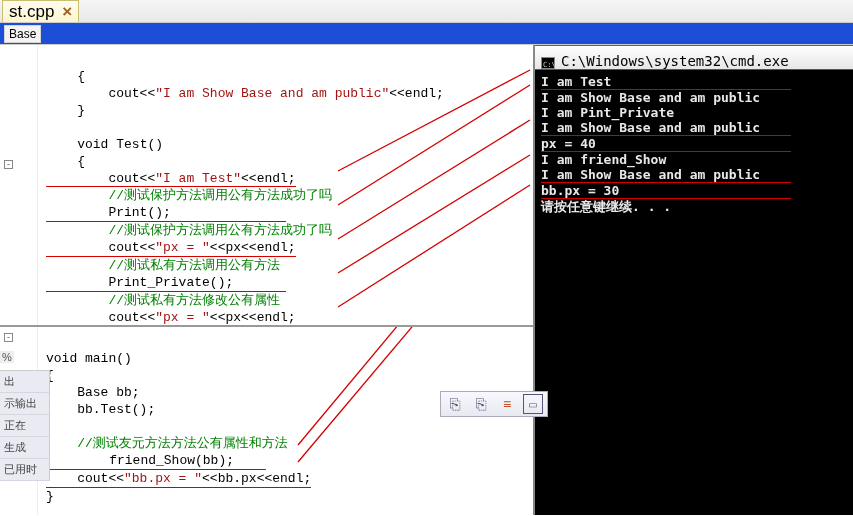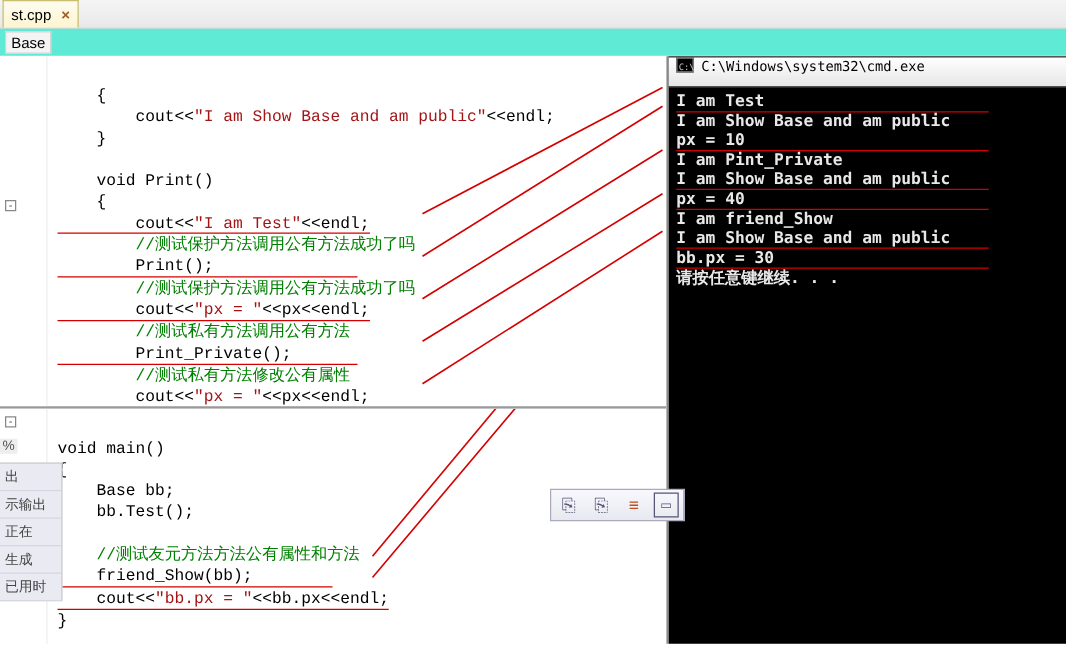--- a/index.html
+++ b/index.html
@@ -1,38 +1,38 @@
 <!DOCTYPE html>
 <html><head>
 <meta charset="utf-8">
 <style>
 * { margin: 0; padding: 0; box-sizing: border-box; }
 body { font-family: "Segoe UI", Tahoma, sans-serif; font-size: 12px; background: #fff; width: 853px; height: 516px; overflow: hidden; }
 .workspace { display: flex; flex-direction: column; height: 100%; position: relative; }
 .top-area { height: 516px; position: relative; }
 .tab-bar { height: 23px; background: linear-gradient(#f5f5f5,#e8e8e8); border-bottom: 1px solid #ccc; display: flex; align-items: flex-end; }
-.tab { height: 22px; padding: 3px 6px; background: linear-gradient(#fefcf0,#fdf5d0); border: 1px solid #c8c070; border-bottom: none; margin-left: 2px; font-size: 12px; display: flex; align-items: center; }
+.tab { height: 22px; padding: 3px 6px; background: linear-gradient(#fefcf0,#fdf5d0); border: 1px solid #c8c070; border-bottom: none; margin-left: 2px; font-size: 17px; display: flex; align-items: center; }
 .tab .close { margin-left: 8px; color: #a06020; font-weight: bold; cursor: pointer; }
-.breadcrumb-bar { height: 22px; border-bottom: 1px solid #ccc; display: flex; align-items: center; padding: 0 4px; background: #5eead4; }
+.breadcrumb-bar { height: 22px; border-bottom: 1px solid #ccc; display: flex; align-items: center; padding: 0 4px; background: #1d4ed8; }
 .breadcrumb-item { padding: 1px 4px; background: #f4f4f4; border: 1px solid #d4d4d4; font-size: 12px; }
 .main-layout { display: flex; height: 470px; }
 .code-col { width: 535px; display: flex; flex-direction: column; border-right: 2px solid #888; background:#fff; }
 .code-pane { position: relative; background: #fff; display: flex; overflow: hidden; }
 .pane-top { flex: 1 1 60%; border-bottom: 2px solid #999; }
 .pane-bottom { flex: 1 1 40%; }
 .gutter { width: 38px; background: #fff; border-right: 1px solid #eee; position: relative; }
 .outline-box { position: absolute; left: 4px; width: 9px; height: 9px; border: 1px solid #888; background:#fff; font-size:9px; line-height:7px; text-align:center; color:#555;}
 .code-body { padding: 6px 0 6px 8px; font-family: Consolas, "Courier New", monospace; font-size: 13px; line-height: 17px; white-space: pre; position: relative; }
 .kw { color: #000000; }
 .str { color: #a31515; }
 .cmt { color: #008000; }
 .red-under { border-bottom: 1.5px solid #d40000; }
 .red-line-svg { position: absolute; left:0; top:0; pointer-events:none; }
 .cmd-col { flex: 1; background: #000; color: #e8e8e8; font-family: "SimSun","NSimSun",Consolas,monospace; font-size: 13px; line-height:15px; position:relative; border-top:1px solid #606060; }
-.cmd-title { height: 24px; background: linear-gradient(#fff,#e6e6e6); color:#000; display:flex; align-items:flex-start; padding:0 6px; border-bottom:1px solid #555; font-size:11px;}
+.cmd-title { height: 24px; background: linear-gradient(#fff,#e6e6e6); color:#000; display:flex; align-items:flex-end; padding:0 6px; border-bottom:1px solid #555; font-size:14px;}
 .cmd-title .cmd-icon { width:14px; height:12px; background:#000; border:1px solid #888; margin-right:6px; position:relative;}
 .cmd-title .cmd-icon::after { content:"C:\\"; color:#ccc; font-size:7px; position:absolute; left:1px; top:0;}
 .cmd-body { padding: 4px 6px; }
 .cmd-line { white-space: pre; font-weight: bold; }
 .cmd-red { border-bottom: 1.5px solid #d40000; display:inline-block; min-width: 250px;}
 .toolbar-float { position:absolute; left:440px; top:391px; height:26px; background:linear-gradient(#f8f8fe,#e8e8f0); border:1px solid #aab; display:flex; align-items:center; padding:0 4px; gap:6px;}
 .tb-btn { width:20px; height:20px; display:flex; align-items:center; justify-content:center; color:#557; font-size:14px;}
 .pct-label { position:absolute; left:0; top:351px; font-size:11px; color:#555; background:#eee; padding:0 2px;}
 .side-labels { position:absolute; left:0; top:370px; width:50px; background:#eaeaf2; font-size:11px; color:#444; border-right:1px solid #ccc; border-top:1px solid #ccc;}
 .side-labels div { padding:3px 4px; border-bottom:1px solid #d6d6e0; }
@@ -55,21 +55,21 @@
     <div class="code-col">
       <div class="code-pane pane-top">
         <div class="gutter">
           <div class="outline-box" style="top:115px">-</div>
         </div>
         <div class="code-body">
 <span>    {</span>
 <span>        cout&lt;&lt;</span><span class="str">"I am Show Base and am public"</span><span>&lt;&lt;endl;</span>
 <span>    }</span>
 <span></span>
-<span>    </span><span class="kw">void</span><span> Print()</span>
+<span>    </span><span class="kw">void</span><span> Test()</span>
 <span>    {</span>
 <span class="red-under"><span>        cout&lt;&lt;</span><span class="str">"I am Test"</span><span>&lt;&lt;endl;</span></span>
 <span class="cmt">        //测试保护方法调用公有方法成功了吗</span>
 <span class="red-under" style="min-width:240px;display:inline-block;">        Print();</span>
 <span class="cmt">        //测试保护方法调用公有方法成功了吗</span>
 <span class="red-under" style="min-width:240px;display:inline-block;"><span>        cout&lt;&lt;</span><span class="str">"px = "</span><span>&lt;&lt;px&lt;&lt;endl;</span></span>
 <span class="cmt">        //测试私有方法调用公有方法</span>
 <span class="red-under" style="min-width:240px;display:inline-block;">        Print_Private();</span>
 <span class="cmt">        //测试私有方法修改公有属性</span>
 <span class="red-under" style="min-width:240px;display:inline-block;"><span>        cout&lt;&lt;</span><span class="str">"px = "</span><span>&lt;&lt;px&lt;&lt;endl;</span></span>
@@ -88,41 +88,40 @@
         <div class="gutter">
            <div class="outline-box" style="top:6px">-</div>
         </div>
         <div class="code-body">
 <span></span><span class="kw">void</span><span> main()</span>
 <span>{</span>
 <span>    Base bb;</span>
 <span>    bb.Test();</span>
 <span></span>
 <span class="cmt">    //测试友元方法方法公有属性和方法</span>
-<span class="red-under" style="min-width:220px;display:inline-block;">    friend_Show(bb);</span>
+<span class="red-under" style="min-width:220px;display:inline-block;text-align:center;">    friend_Show(bb);</span>
 <span class="red-under" style="min-width:220px;display:inline-block;"><span>    cout&lt;&lt;</span><span class="str">"bb.px = "</span><span>&lt;&lt;bb.px&lt;&lt;endl;</span></span>
 <span>}</span>
 <svg class="red-line-svg" width="535" height="180">
   <g stroke="#d40000" stroke-width="1.3" fill="none">
     <line x1="260" y1="118" x2="492" y2="-160"></line>
     <line x1="260" y1="135" x2="492" y2="-140"></line>
   </g>
 </svg>
         </div>
       </div>
     </div>
     <div class="cmd-col">
       <div class="cmd-title">
         <span class="cmd-icon"></span>
         <span>C:\Windows\system32\cmd.exe</span>
       </div>
       <div class="cmd-body">
         <div class="cmd-line"><span class="cmd-red">I am Test</span></div>
         <div class="cmd-line">I am Show Base and am public</div>
-        <div class="cmd-line"><span class="cmd-red">px = 10</span></div>
         <div class="cmd-line">I am Pint_Private</div>
         <div class="cmd-line"><span class="cmd-red">I am Show Base and am public</span></div>
         <div class="cmd-line"><span class="cmd-red">px = 40</span></div>
         <div class="cmd-line">I am friend_Show</div>
         <div class="cmd-line"><span class="cmd-red">I am Show Base and am public</span></div>
         <div class="cmd-line"><span class="cmd-red">bb.px = 30</span></div>
         <div class="cmd-line">请按任意键继续. . .</div>
       </div>
     </div>
   </div>

